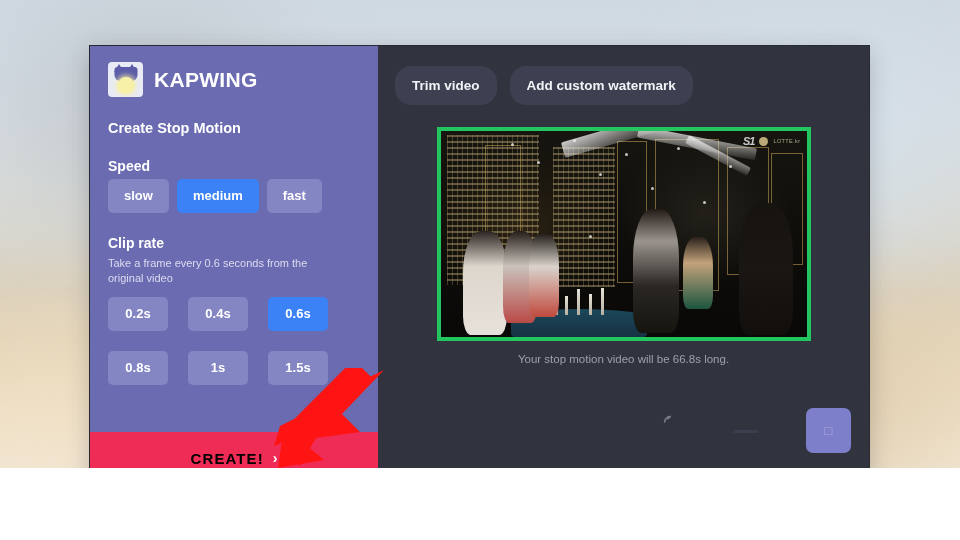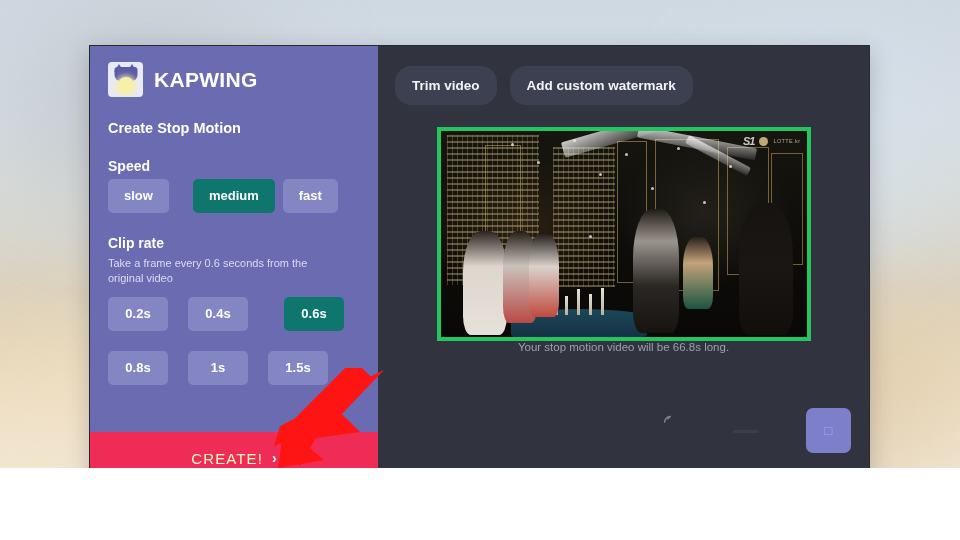--- a/index.html
+++ b/index.html
@@ -175,22 +175,21 @@
     font-size: 13px;
     font-weight: bold;
     padding: 0 16px;
     height: 34px;
     line-height: 34px;
     cursor: pointer;
     min-width: 52px;
     text-align: center;
   }
   .chip.selected {
-    background: #0f766e;
-    margin-left: 16px;
+    background: #3b82f6;
   }
   .chip-row.rates {
     gap: 20px;
     margin-bottom: 0;
     width: 240px;
   }
   .chip-row.rates .chip {
     width: 60px;
     padding: 0;
     box-sizing: border-box;
@@ -199,23 +198,23 @@
   .create-bar {
     height: 52px;
     background: #ef2c55;
     display: flex;
     align-items: center;
     justify-content: center;
     gap: 9px;
     cursor: pointer;
   }
   .create-label {
-    color: #fef9c3;
+    color: #000000;
     font-size: 15px;
-    font-weight: normal;
+    font-weight: bold;
     letter-spacing: 1.1px;
   }
   .create-chevron {
     color: #ffffff;
     font-size: 14px;
     font-weight: bold;
     line-height: 1;
   }
 
   
@@ -343,21 +342,21 @@
   .wm-text {
     color: #c9bfa4;
     font-size: 5.5px;
     letter-spacing: .4px;
   }
 
   .video-caption {
     text-align: center;
     color: #9ba0ae;
     font-size: 11.5px;
-    margin-top: 0;
+    margin-top: 12px;
   }
 
   .bottom-area {
     position: absolute;
     left: 0; right: 0; bottom: 12px;
     height: 64px;
   }
   .spinner-icon {
     position: absolute;
     left: 284px;

